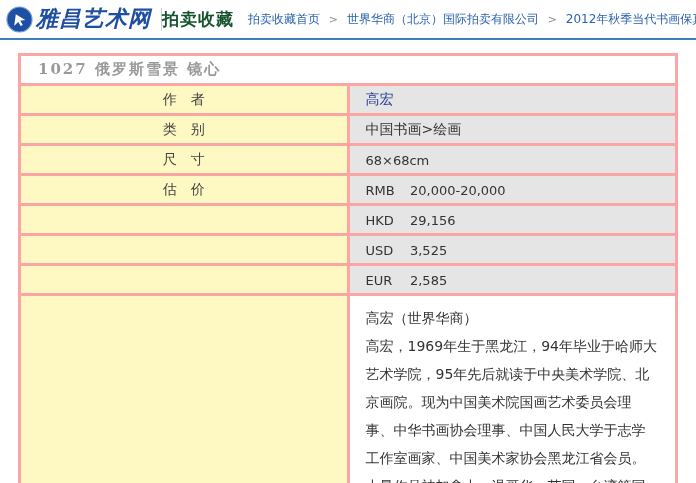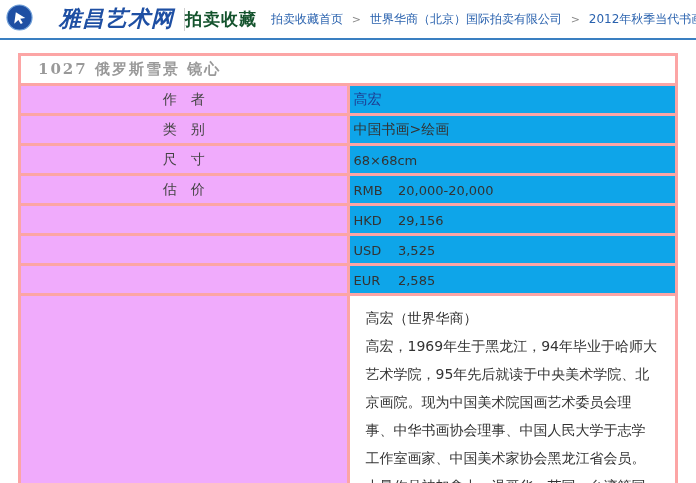--- a/index.html
+++ b/index.html
@@ -16,23 +16,22 @@
     display: flex;
     align-items: center;
     background: #ffffff;
     border-bottom: 2px solid #3a7fc1;
     padding-left: 6px;
     white-space: nowrap;
     overflow: hidden;
   }
   .logo {
     display: flex;
-    align-items: flex-start;
+    align-items: center;
     cursor: pointer;
-    gap: 23px;
   }
   .logo-icon { width: 27px; height: 27px; display: block; }
   .logo-text {
     font-family: "DejaVu Serif", "Liberation Serif", serif;
     font-style: italic;
     font-weight: bold;
     font-size: 22px;
     color: #1e4fa3;
     margin-left: 3px;
     letter-spacing: 1px;
@@ -79,30 +78,30 @@
     font-family: "DejaVu Serif", "Liberation Serif", serif;
     font-weight: bold;
     font-size: 15px;
     color: #999999;
     letter-spacing: 2px;
     padding-left: 17px;
     background: #ffffff;
   }
   td.label-cell {
     width: 100px;
-    background: #f0abfc;
+    background: #fef9c3;
     text-align: center;
     font-size: 14px;
     color: #444444;
   }
   td.value-cell {
-    padding-left: 4px;
+    padding-left: 16px;
     font-size: 14px;
     color: #333333;
-    background: #0ea5e9;
+    background: #e5e5e5;
   }
   td.value-cell a {
     color: #1f3a8f;
     text-decoration: none;
     cursor: pointer;
   }
   .currency {
     display: inline-block;
     min-width: 40px;
     font-size: 13px;

